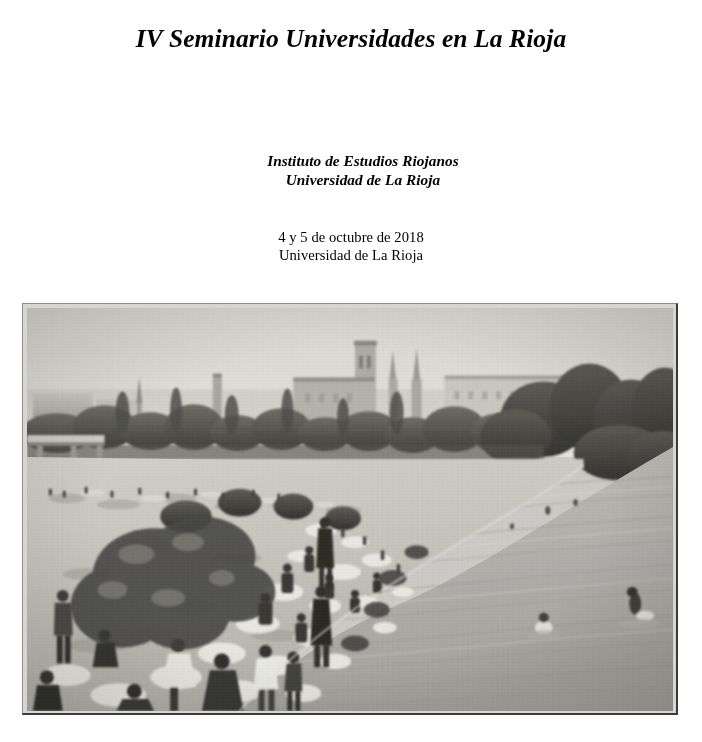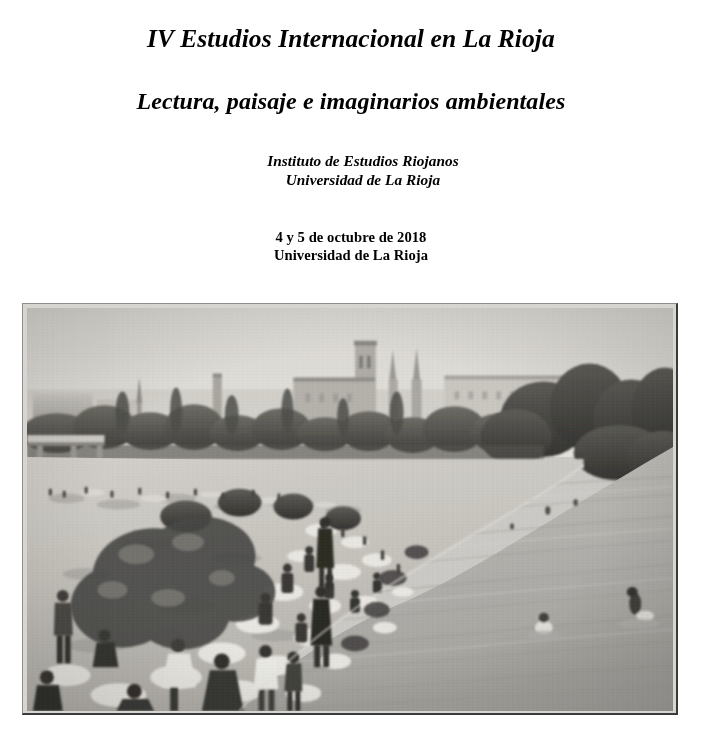--- a/index.html
+++ b/index.html
@@ -71,21 +71,21 @@
 
   .venue-block {
     position: absolute;
     top: 228px;
     left: 0;
     width: 702px;
     text-align: center;
   }
   .venue-line {
     font-size: 14.6px;
-    font-weight: bold;
+    font-weight: normal;
     font-style: normal;
     line-height: 18.4px;
     letter-spacing: 0.05px;
     white-space: nowrap;
   }
 
   
   .photo-frame {
     position: absolute;
     left: 22px;
@@ -128,22 +128,21 @@
     pointer-events: none;
     background: radial-gradient(ellipse at 50% 50%, rgba(0,0,0,0) 55%, rgba(0,0,0,0.14) 100%);
   }
 </style>
 </head>
 <body>
 
 <div class="page">
 
   <div class="title-block">
-    <div class="main-title">IV Estudios Internacional en La Rioja</div>
-    <div class="subtitle">Lectura, paisaje e imaginarios ambientales</div>
+    <div class="main-title">IV Seminario Universidades en La Rioja</div>
   </div>
 
   <div class="org-block">
     <div class="org-line">Instituto de Estudios Riojanos</div>
     <div class="org-line">Universidad de La Rioja</div>
   </div>
 
   <div class="venue-block">
     <div class="venue-line">4 y 5 de octubre de 2018</div>
     <div class="venue-line">Universidad de La Rioja</div>

